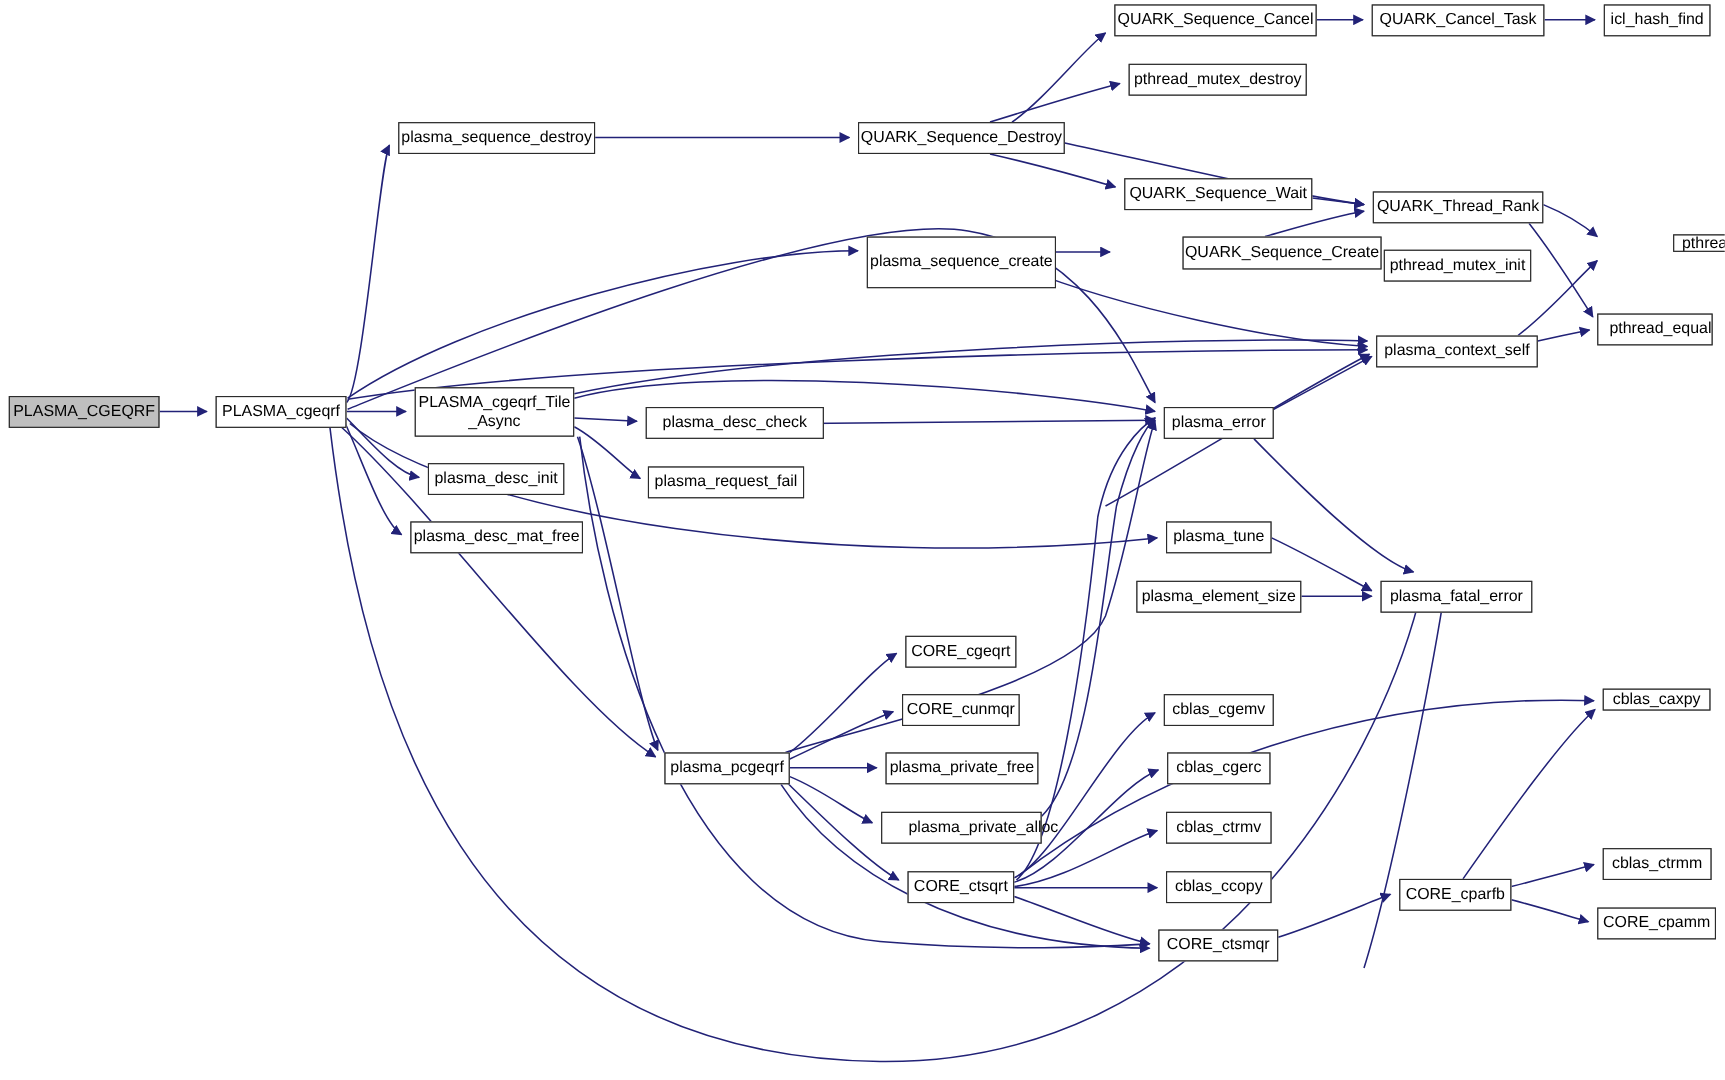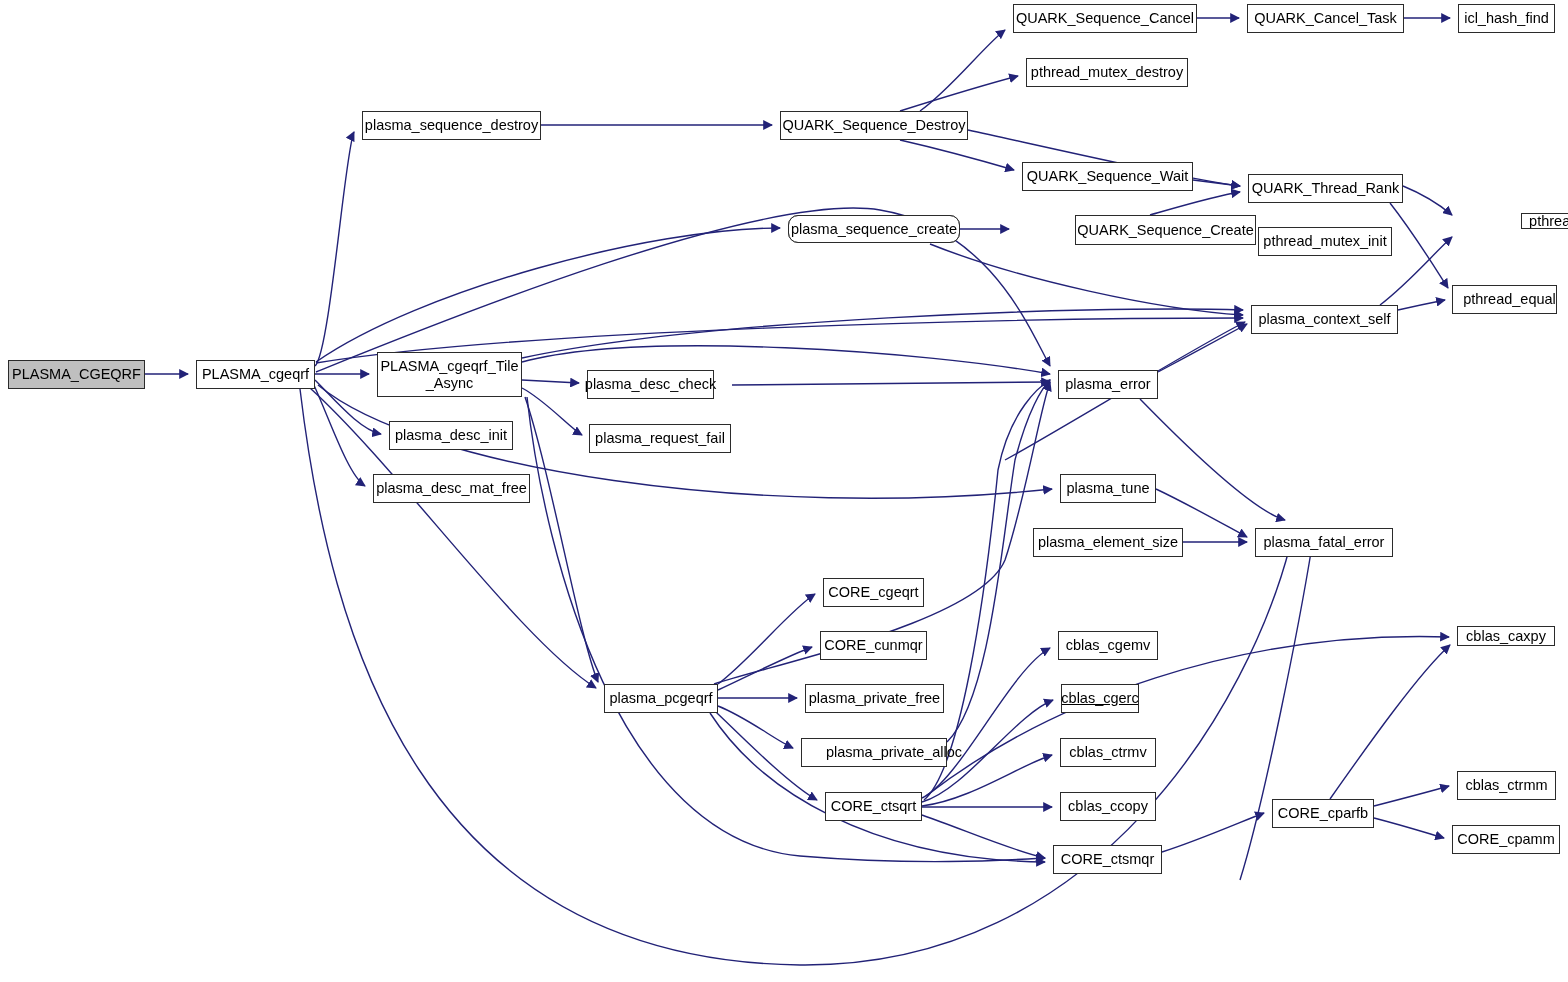--- a/index.html
+++ b/index.html
@@ -87,23 +87,23 @@
       </g>
   </svg>
   <div id="node-layer">
       <div class="node root" style="left: 8px; top: 360px; width: 137px; height: 29px; background: rgb(191, 191, 191);"><span>PLASMA_CGEQRF</span></div>
       <div class="node" style="left: 196px; top: 360px; width: 119px; height: 29px;"><span>PLASMA_cgeqrf</span></div>
       <div class="node" style="left: 362px; top: 111px; width: 179px; height: 29px;"><span>plasma_sequence_destroy</span></div>
       <div class="node" style="left: 377px; top: 352px; width: 145px; height: 45px;"><span>PLASMA_cgeqrf_Tile
 _Async</span></div>
       <div class="node" style="left: 389px; top: 421px; width: 124px; height: 29px;"><span>plasma_desc_init</span></div>
       <div class="node" style="left: 373px; top: 474px; width: 157px; height: 29px;"><span>plasma_desc_mat_free</span></div>
-      <div class="node" style="left: 587px; top: 370px; width: 127px; height: 29px;"><span>plasma_desc_check</span></div>
+      <div class="node" style="left: 587px; top: 370px; width: 162px; height: 29px;"><span>plasma_desc_check</span></div>
       <div class="node" style="left: 589px; top: 424px; width: 142px; height: 29px;"><span>plasma_request_fail</span></div>
-      <div class="node" style="left: 788px; top: 215px; width: 172px; height: 28px; border-radius: 10px;"><span>plasma_sequence_create</span></div>
+      <div class="node" style="left: 788px; top: 215px; width: 172px; height: 47px;"><span>plasma_sequence_create</span></div>
       <div class="node" style="left: 780px; top: 111px; width: 188px; height: 29px;"><span>QUARK_Sequence_Destroy</span></div>
       <div class="node" style="left: 1013px; top: 4px; width: 184px; height: 29px;"><span>QUARK_Sequence_Cancel</span></div>
       <div class="node" style="left: 1026px; top: 58px; width: 162px; height: 29px;"><span>pthread_mutex_destroy</span></div>
       <div class="node" style="left: 1022px; top: 162px; width: 171px; height: 29px;"><span>QUARK_Sequence_Wait</span></div>
       <div class="node" style="left: 1075px; top: 215px; width: 181px; height: 30px;"><span>QUARK_Sequence_Create</span></div>
       <div class="node" style="left: 1247px; top: 4px; width: 157px; height: 29px;"><span>QUARK_Cancel_Task</span></div>
       <div class="node" style="left: 1458px; top: 4px; width: 97px; height: 29px;"><span>icl_hash_find</span></div>
       <div class="node" style="left: 1248px; top: 174px; width: 155px; height: 29px;"><span>QUARK_Thread_Rank</span></div>
       <div class="node" style="left: 1258px; top: 227px; width: 134px; height: 29px;"><span>pthread_mutex_init</span></div>
       <div class="node" style="left: 1521px; top: 213px; width: 96px; height: 16px;"><span>pthread_self</span></div>
@@ -113,21 +113,21 @@
       <div class="node" style="left: 1060px; top: 474px; width: 96px; height: 29px;"><span>plasma_tune</span></div>
       <div class="node" style="left: 1033px; top: 528px; width: 150px; height: 29px;"><span>plasma_element_size</span></div>
       <div class="node" style="left: 1255px; top: 528px; width: 138px; height: 29px;"><span>plasma_fatal_error</span></div>
       <div class="node" style="left: 604px; top: 684px; width: 114px; height: 29px;"><span>plasma_pcgeqrf</span></div>
       <div class="node" style="left: 823px; top: 578px; width: 101px; height: 29px;"><span>CORE_cgeqrt</span></div>
       <div class="node" style="left: 820px; top: 631px; width: 107px; height: 29px;"><span>CORE_cunmqr</span></div>
       <div class="node" style="left: 805px; top: 684px; width: 139px; height: 29px;"><span>plasma_private_free</span></div>
       <div class="node" style="left: 801px; top: 738px; width: 146px; height: 29px; padding-left: 40px;"><span>plasma_private_alloc</span></div>
       <div class="node" style="left: 825px; top: 792px; width: 97px; height: 29px; align-items: center;"><span>CORE_ctsqrt</span></div>
       <div class="node" style="left: 1058px; top: 631px; width: 100px; height: 29px;"><span>cblas_cgemv</span></div>
-      <div class="node" style="left: 1061px; top: 684px; width: 78px; height: 29px; text-decoration: underline;"><span>cblas_cgerc</span></div>
+      <div class="node" style="left: 1061px; top: 684px; width: 94px; height: 29px;"><span>cblas_cgerc</span></div>
       <div class="node" style="left: 1060px; top: 738px; width: 96px; height: 29px;"><span>cblas_ctrmv</span></div>
       <div class="node" style="left: 1060px; top: 792px; width: 96px; height: 29px;"><span>cblas_ccopy</span></div>
       <div class="node" style="left: 1053px; top: 845px; width: 109px; height: 29px;"><span>CORE_ctsmqr</span></div>
       <div class="node" style="left: 1457px; top: 626px; width: 98px; height: 20px;"><span>cblas_caxpy</span></div>
       <div class="node" style="left: 1272px; top: 799px; width: 102px; height: 29px;"><span>CORE_cparfb</span></div>
       <div class="node" style="left: 1457px; top: 771px; width: 99px; height: 29px;"><span>cblas_ctrmm</span></div>
       <div class="node" style="left: 1452px; top: 825px; width: 108px; height: 29px;"><span>CORE_cpamm</span></div>
     </div>
 </div>
 

